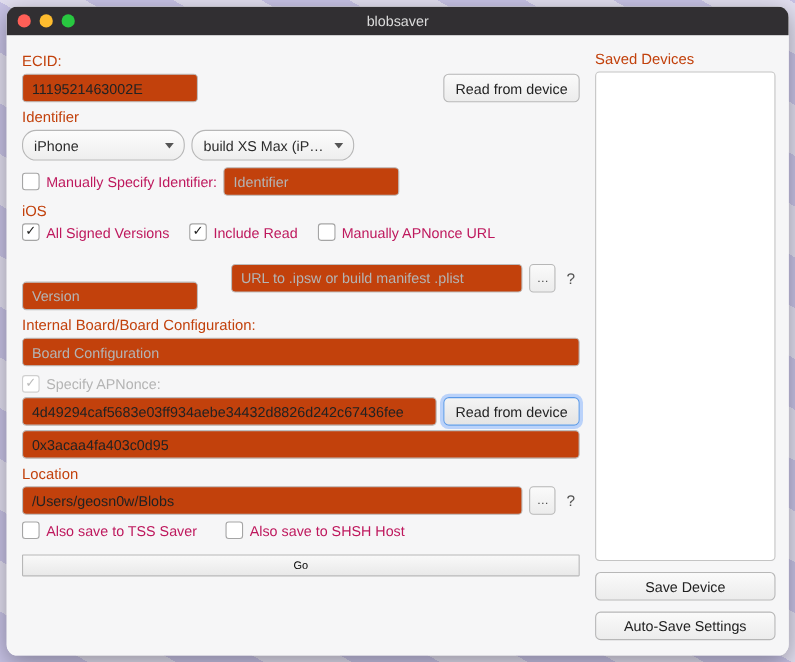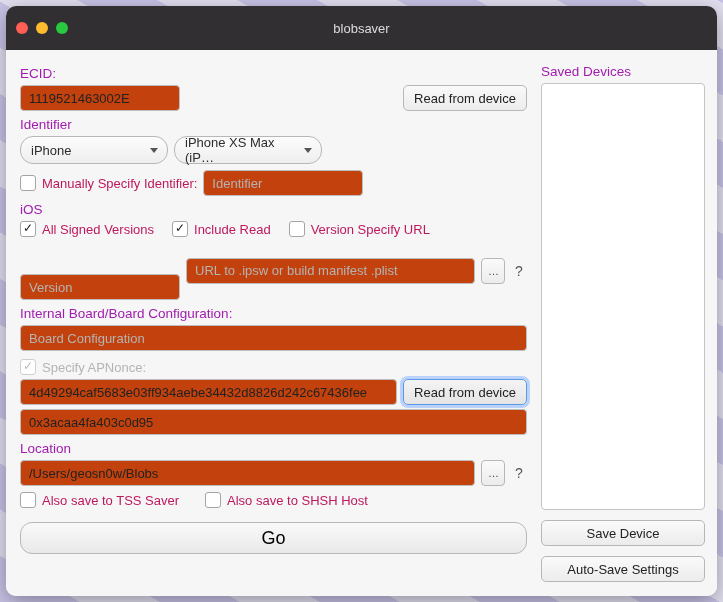--- a/index.html
+++ b/index.html
@@ -17,21 +17,21 @@
     width: 711px;
     height: 590px;
     background: #fff;
     border-radius: 10px;
     box-shadow: 0 6px 22px rgba(0,0,0,0.35);
     overflow: hidden;
     display: flex;
     flex-direction: column;
   }
   .titlebar {
-    height: 44px;
+    height: 26px;
     background: #312f32;
     display: flex;
     align-items: center;
     padding: 0 10px;
     position: relative;
   }
   .traffic { display: flex; gap: 8px; }
   .traffic span { width: 12px; height: 12px; border-radius: 50%; }
   .t-close { background: #ff5f57; }
   .t-min { background: #febc2e; }
@@ -46,21 +46,21 @@
     display: flex;
     background: #f6f6f7;
   }
   .main { flex: 1; padding: 12px 14px 14px 14px; }
   .side {
     width: 176px;
     padding: 10px 12px 14px 0;
     display: flex;
     flex-direction: column;
   }
-  .label { font-size: 13.5px; margin: 4px 0 4px 0; color: #a21caf; }
+  .label { font-size: 13.5px; margin: 4px 0 4px 0; color: #c2410c; }
   .row { display: flex; align-items: center; gap: 6px; margin: 4px 0; }
   input[type=text].field, .field {
     height: 26px;
     background: #c2410c;
     border: 1px solid #bdbdbd;
     border-radius: 4px;
     padding: 0 8px;
     font-size: 13px;
     color: #222;
   }
@@ -119,24 +119,24 @@
     cursor: pointer; letter-spacing: 1px;
   }
   .devices-box {
     flex: 1;
     background: #fff;
     border: 1px solid #c4c4c4;
     border-radius: 4px;
   }
   .side .btn { width: 100%; margin-top: 10px; }
   .go {
-    width: 100%; height: 32px;
+    width: 100%; height: 20px;
     background: linear-gradient(#f9f9f9,#e9e9e9);
-    border: 1px solid #b7b7b7; border-radius: 12px;
-    font-size: 18px; cursor: pointer;
+    border: 1px solid #b7b7b7; border-radius: 1px;
+    font-size: 10px; cursor: pointer;
   }
   .section { margin-bottom: 6px; }
 </style>
 </head>
 <body>
 
 <div class="window">
   <div class="titlebar">
     <div class="traffic">
       <span class="t-close"></span>
@@ -158,45 +158,45 @@
         </div>
       </div>
 
       <div class="section">
         <div class="label">Identifier</div>
         <div class="row">
           <div class="select" style="width:148px">
             <span>iPhone</span>
           </div>
           <div class="select" style="width:148px">
-            <span>iPhone XS Max (iP…</span>
+            <span>build XS Max (iP…</span>
           </div>
         </div>
         <div class="row" style="margin-top:6px">
           <span class="cb"></span>
           <span class="muted">Manually Specify Identifier:</span>
           <input type="text" class="field" style="width: 160px;" disabled="" placeholder="Identifier">
         </div>
       </div>
 
       <div class="section">
         <div class="label">iOS</div>
         <div class="row">
           <span class="cb checked"></span>
           <span class="muted">All Signed Versions</span>
           <span style="width:6px"></span>
           <span class="cb checked"></span>
           <span class="muted">Include Read</span>
           <span style="width:6px"></span>
           <span class="cb"></span>
-          <span class="muted">Version Specify URL</span>
+          <span class="muted">Manually APNonce URL</span>
         </div>
         <div class="row">
           <input type="text" class="field" style="width: 160px; margin-top: 33px;" disabled="" placeholder="Version">
-          <input type="text" class="field" style="flex: 1 1 0%;" disabled="" placeholder="URL to .ipsw or build manifest .plist">
+          <input type="text" class="field" style="flex: 1 1 0%; margin-left: 24px;" disabled="" placeholder="URL to .ipsw or build manifest .plist">
           <button class="smallbtn">…</button>
           <span class="q">?</span>
         </div>
       </div>
 
       <div class="section">
         <div class="label">Internal Board/Board Configuration:</div>
         <input type="text" class="field" style="width: 100%;" disabled="" placeholder="Board Configuration">
       </div>
 

